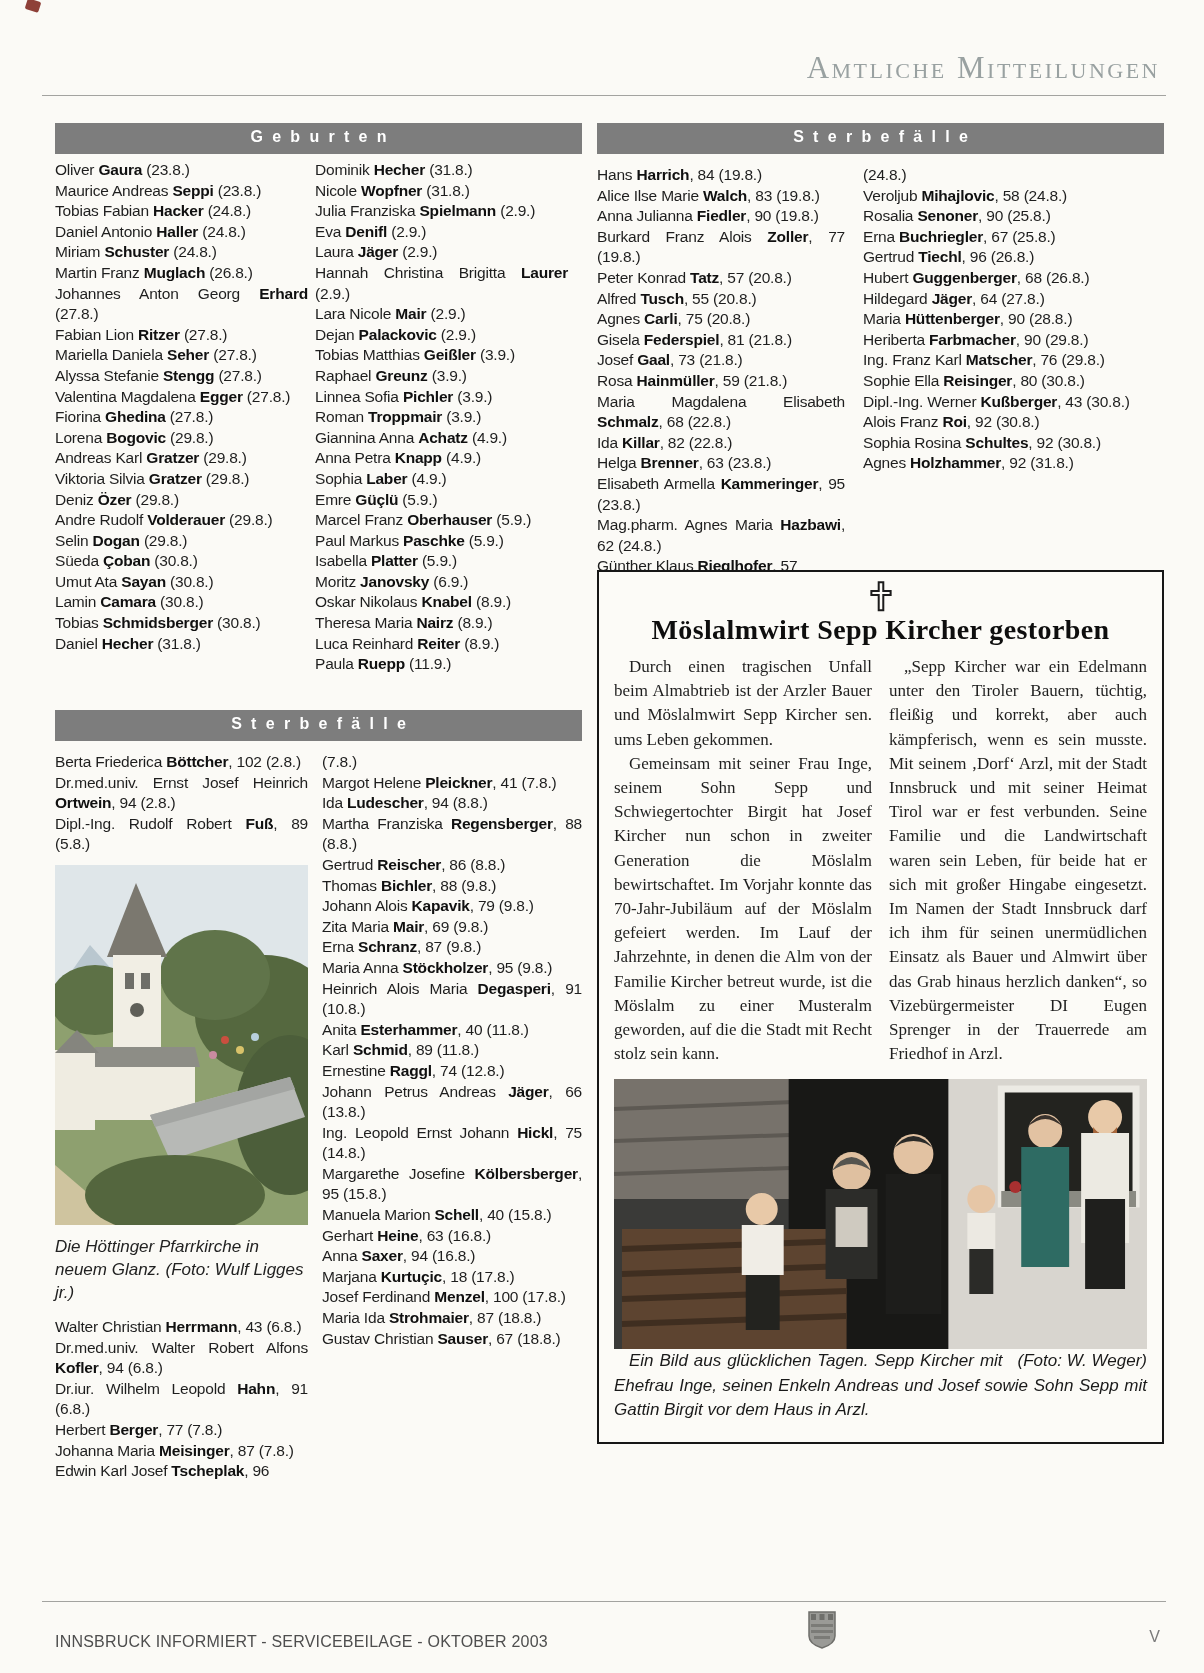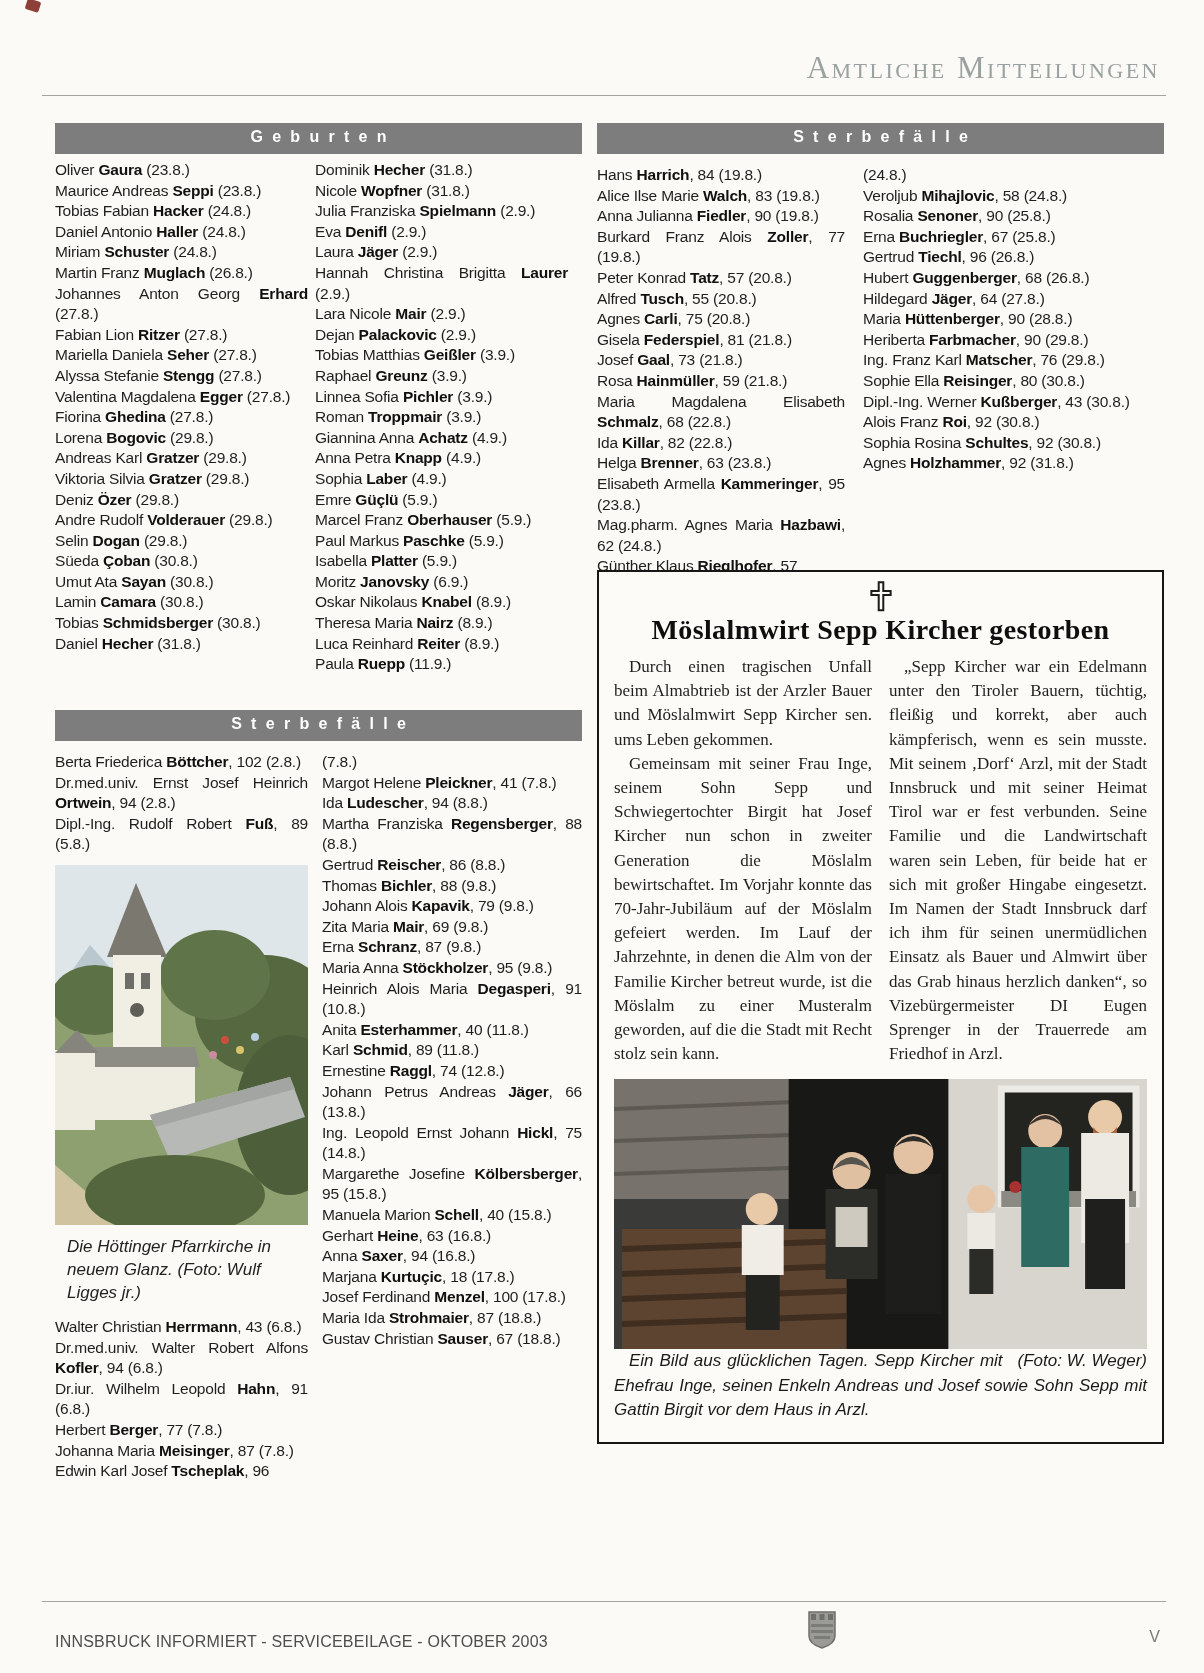--- a/index.html
+++ b/index.html
@@ -27,21 +27,21 @@
   .geburten .cols ul{flex:0 0 253px;}
   .sterbe-top{position:absolute;left:597px;top:123px;width:567px;}
   .sterbe-top .cols{gap:18px;margin-top:11px;}
   .sterbe-top .c1{flex:0 0 248px;}
   .sterbe-top .c2{flex:0 0 301px;}
   .sterbe-bottom{position:absolute;left:55px;top:710px;width:527px;}
   .sterbe-bottom .cols{gap:14px;margin-top:11px;}
   .sterbe-bottom .cols > div{flex:0 0 253px;}
   .church-fig{margin:10px 0 0;}
   .church-fig svg{display:block;width:253px;height:360px;}
-  .church-caption{font-style:italic;font-size:17px;line-height:23px;margin:10px 12px 13px;color:#222;}
+  .church-caption{font-style:italic;font-size:17px;line-height:23px;margin:10px 0 13px;color:#222;}
   
   .article{position:absolute;left:597px;top:570px;width:567px;height:874px;box-sizing:border-box;
            border:2.5px solid #161616;background:#fcfbf7;padding:8px 15px 10px;}
   .article .cross{text-align:center;height:34px;}
   .article h2{margin:0 0 9px;font-family:"Liberation Serif",serif;font-size:28px;font-weight:bold;
               text-align:center;color:#0e0e0e;letter-spacing:.4px;}
   .article .cols{gap:17px;font-family:Liberation Serif, serif;}
   .article .cols > div{flex:1;}
   .article p{margin:0;font-size:17px;line-height:24.2px;text-align:justify;text-indent:15px;hyphens:auto;}
   .family-fig{margin:13px 0 0;}

